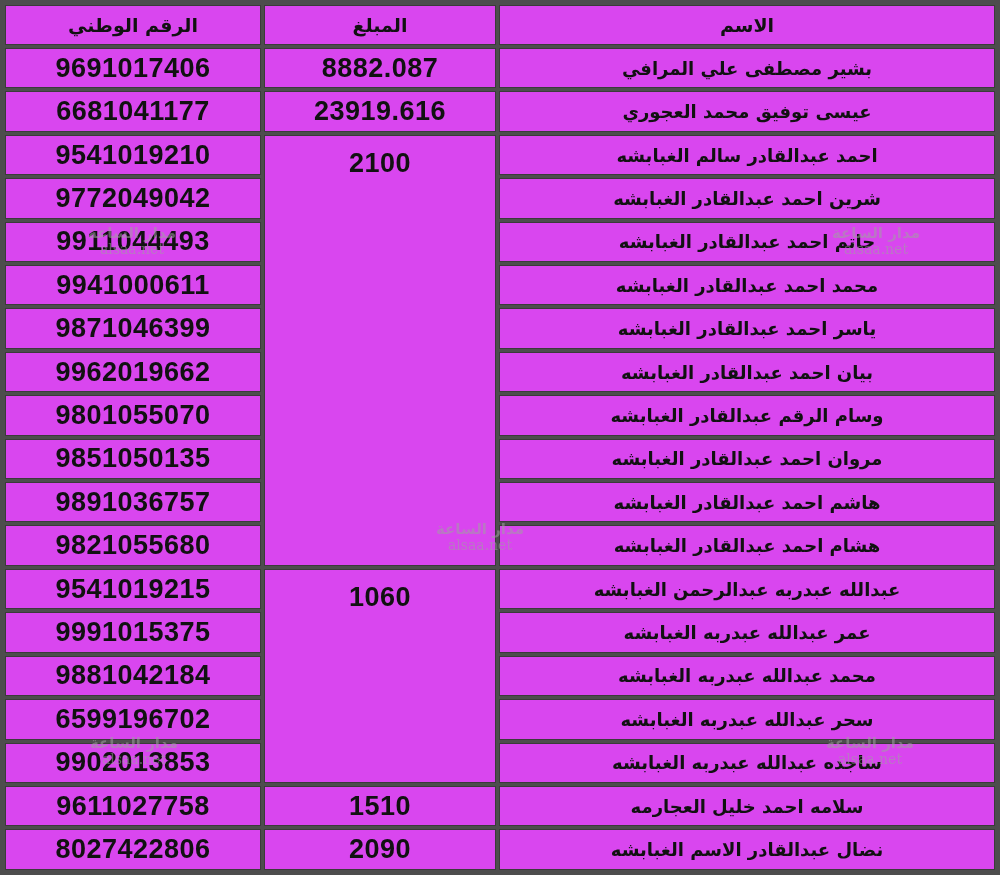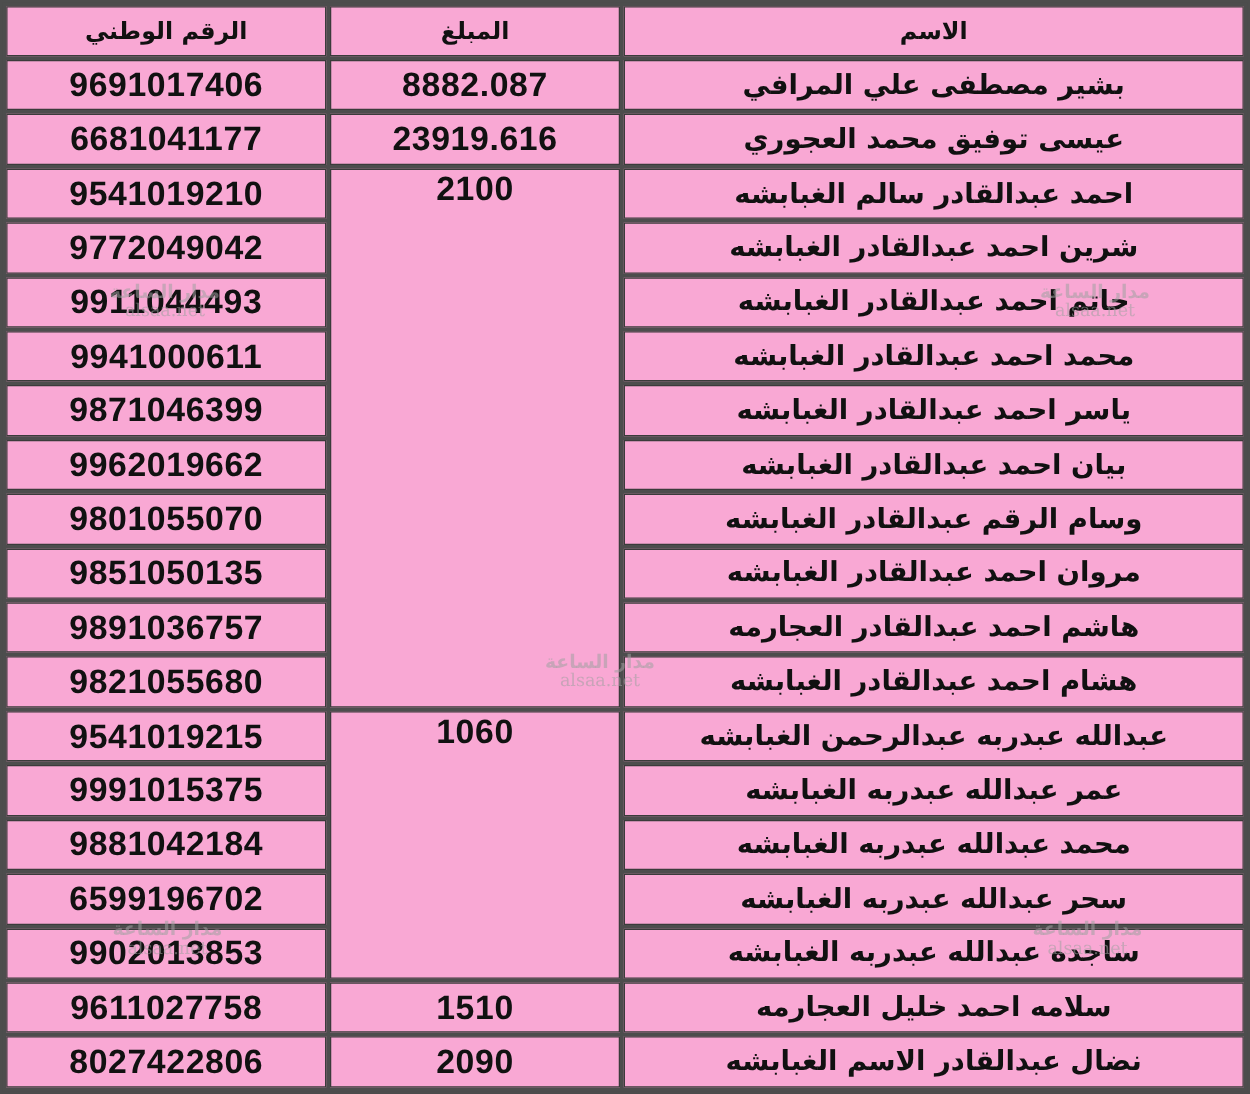--- a/index.html
+++ b/index.html
@@ -26,55 +26,55 @@
       left: 2px; top: 2px;
       width: 994px;
       height: 871px;
       border-collapse: separate;
       border-spacing: 3px 3px;
       table-layout: fixed;
       direction: rtl;
       background: #4d4d4d;
     }
     table.grid td, table.grid th {
-      background: #f9a8d4;
+      background: #d946ef;
       border: 1px solid #3b3b3b;
       padding: 0;
       text-align: center;
       vertical-align: middle;
       color: #111;
       overflow: hidden;
       white-space: nowrap;
     }
     col.c-name { width: 496px; }
     col.c-amount { width: 232px; }
     col.c-id { width: 256px; }
     th {
       font-family: "DejaVu Sans", sans-serif;
       font-weight: bold;
       font-size: 19px;
       height: 38px;
     }
     td.name {
       font-family: "DejaVu Sans", sans-serif;
       font-weight: bold;
-      font-size: 22px;
+      font-size: 18px;
       direction: rtl;
     }
     td.amount, td.nid {
       font-family: "Liberation Sans", sans-serif;
       font-weight: bold;
       font-size: 27px;
       letter-spacing: 0.5px;
       direction: ltr;
       margin-top: 28px;
     }
     td.amount.merged {
       vertical-align: top;
-      padding-top: 0;
+      padding-top: 12px;
     }
     tr { height: 40px; }
     .watermark {
       position: absolute;
       color: rgba(160,160,160,0.55);
       font-family: "DejaVu Serif", serif;
       text-align: center;
       line-height: 1.05;
       pointer-events: none;
     }
@@ -136,21 +136,21 @@
       </tr>
       <tr>
         <td class="name">وسام الرقم عبدالقادر الغبابشه</td>
         <td class="nid">9801055070</td>
       </tr>
       <tr>
         <td class="name">مروان احمد عبدالقادر الغبابشه</td>
         <td class="nid">9851050135</td>
       </tr>
       <tr>
-        <td class="name">هاشم احمد عبدالقادر العجارمه</td>
+        <td class="name">هاشم احمد عبدالقادر الغبابشه</td>
         <td class="nid">9891036757</td>
       </tr>
       <tr>
         <td class="name">هشام احمد عبدالقادر الغبابشه</td>
         <td class="nid">9821055680</td>
       </tr>
       <tr>
         <td class="name">عبدالله عبدربه عبدالرحمن الغبابشه</td>
         <td class="amount merged" rowspan="5">1060</td>
         <td class="nid">9541019215</td>

